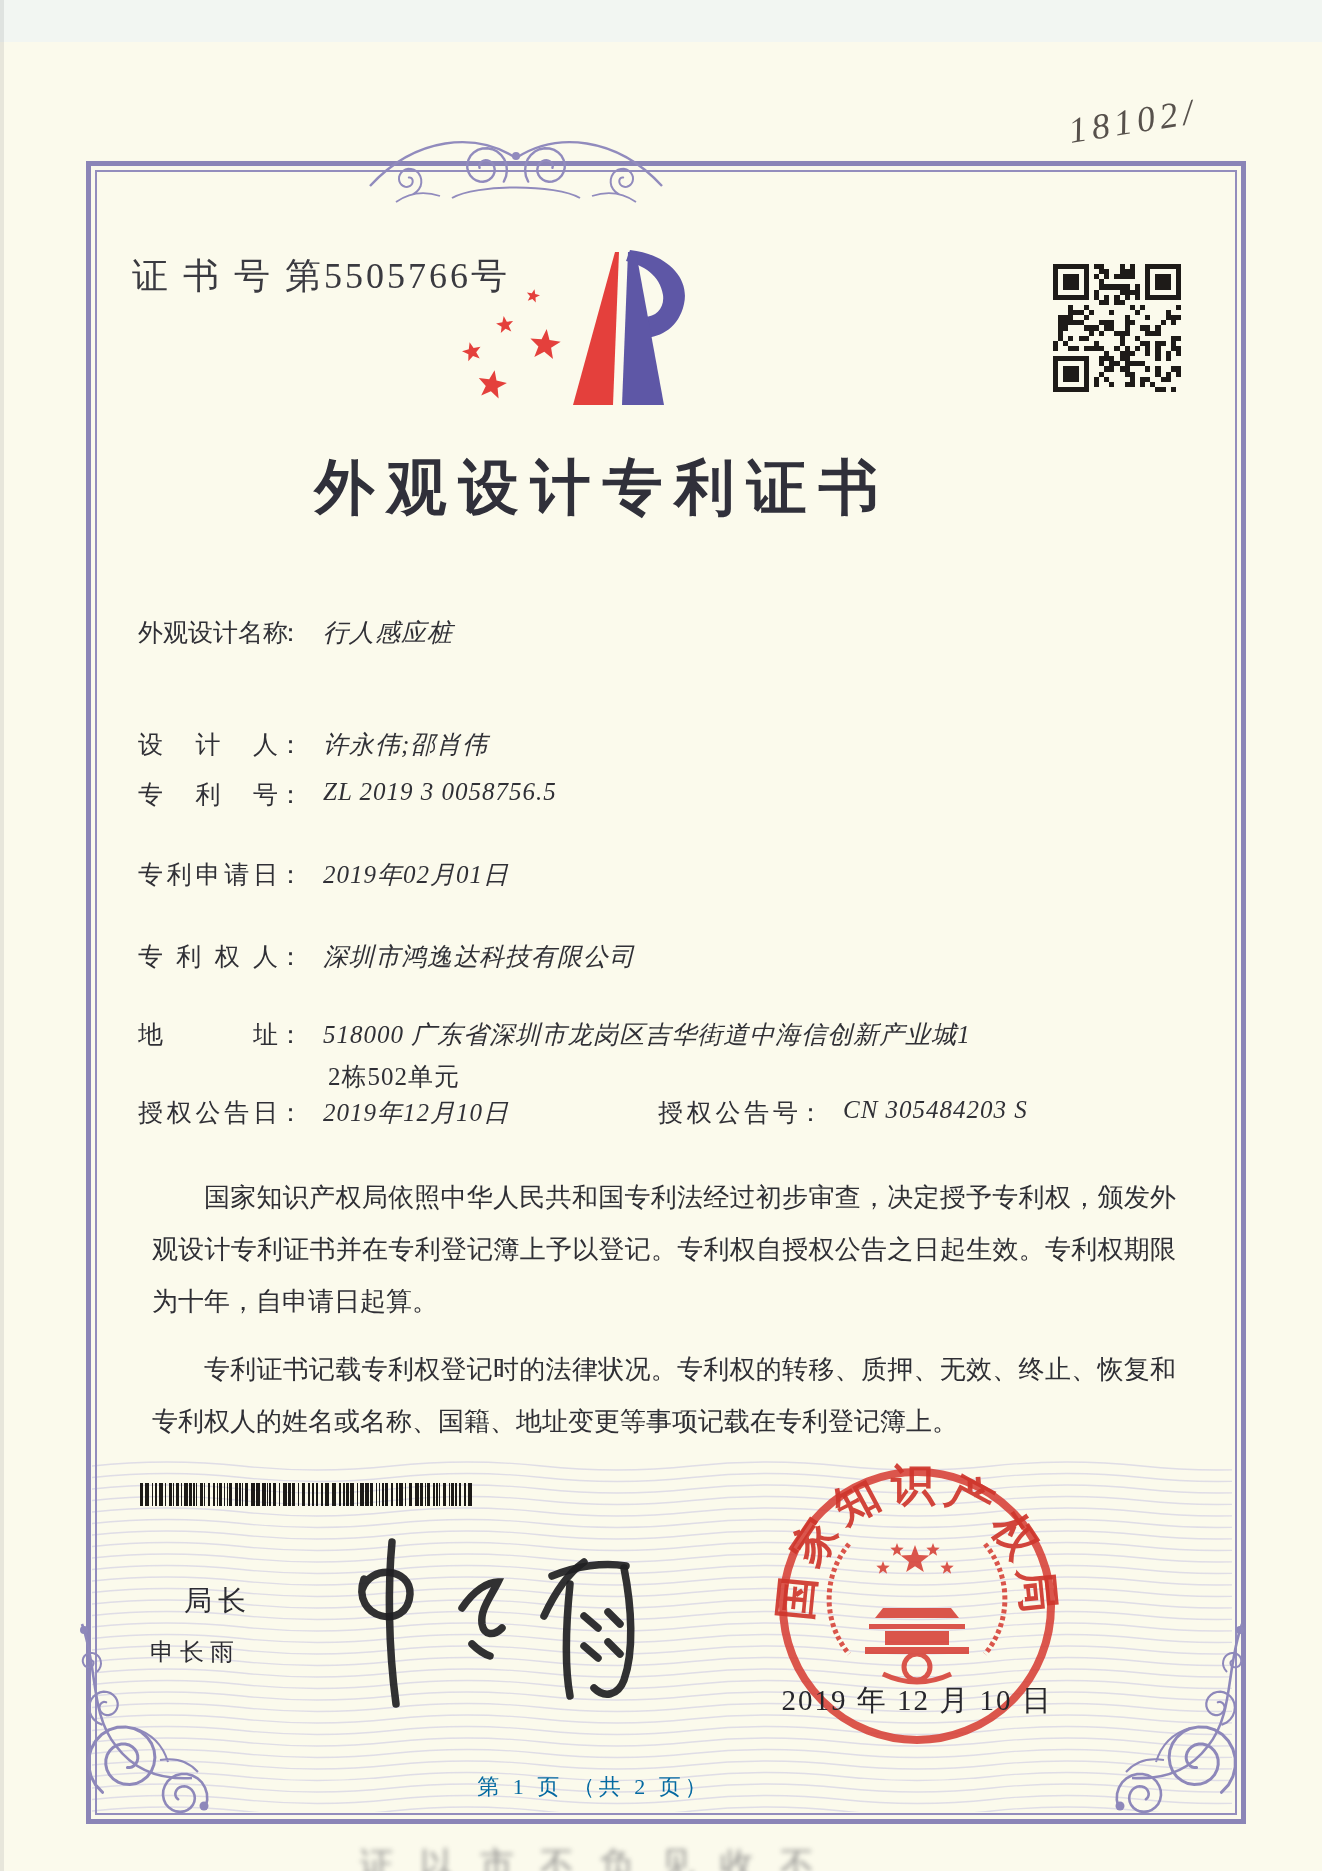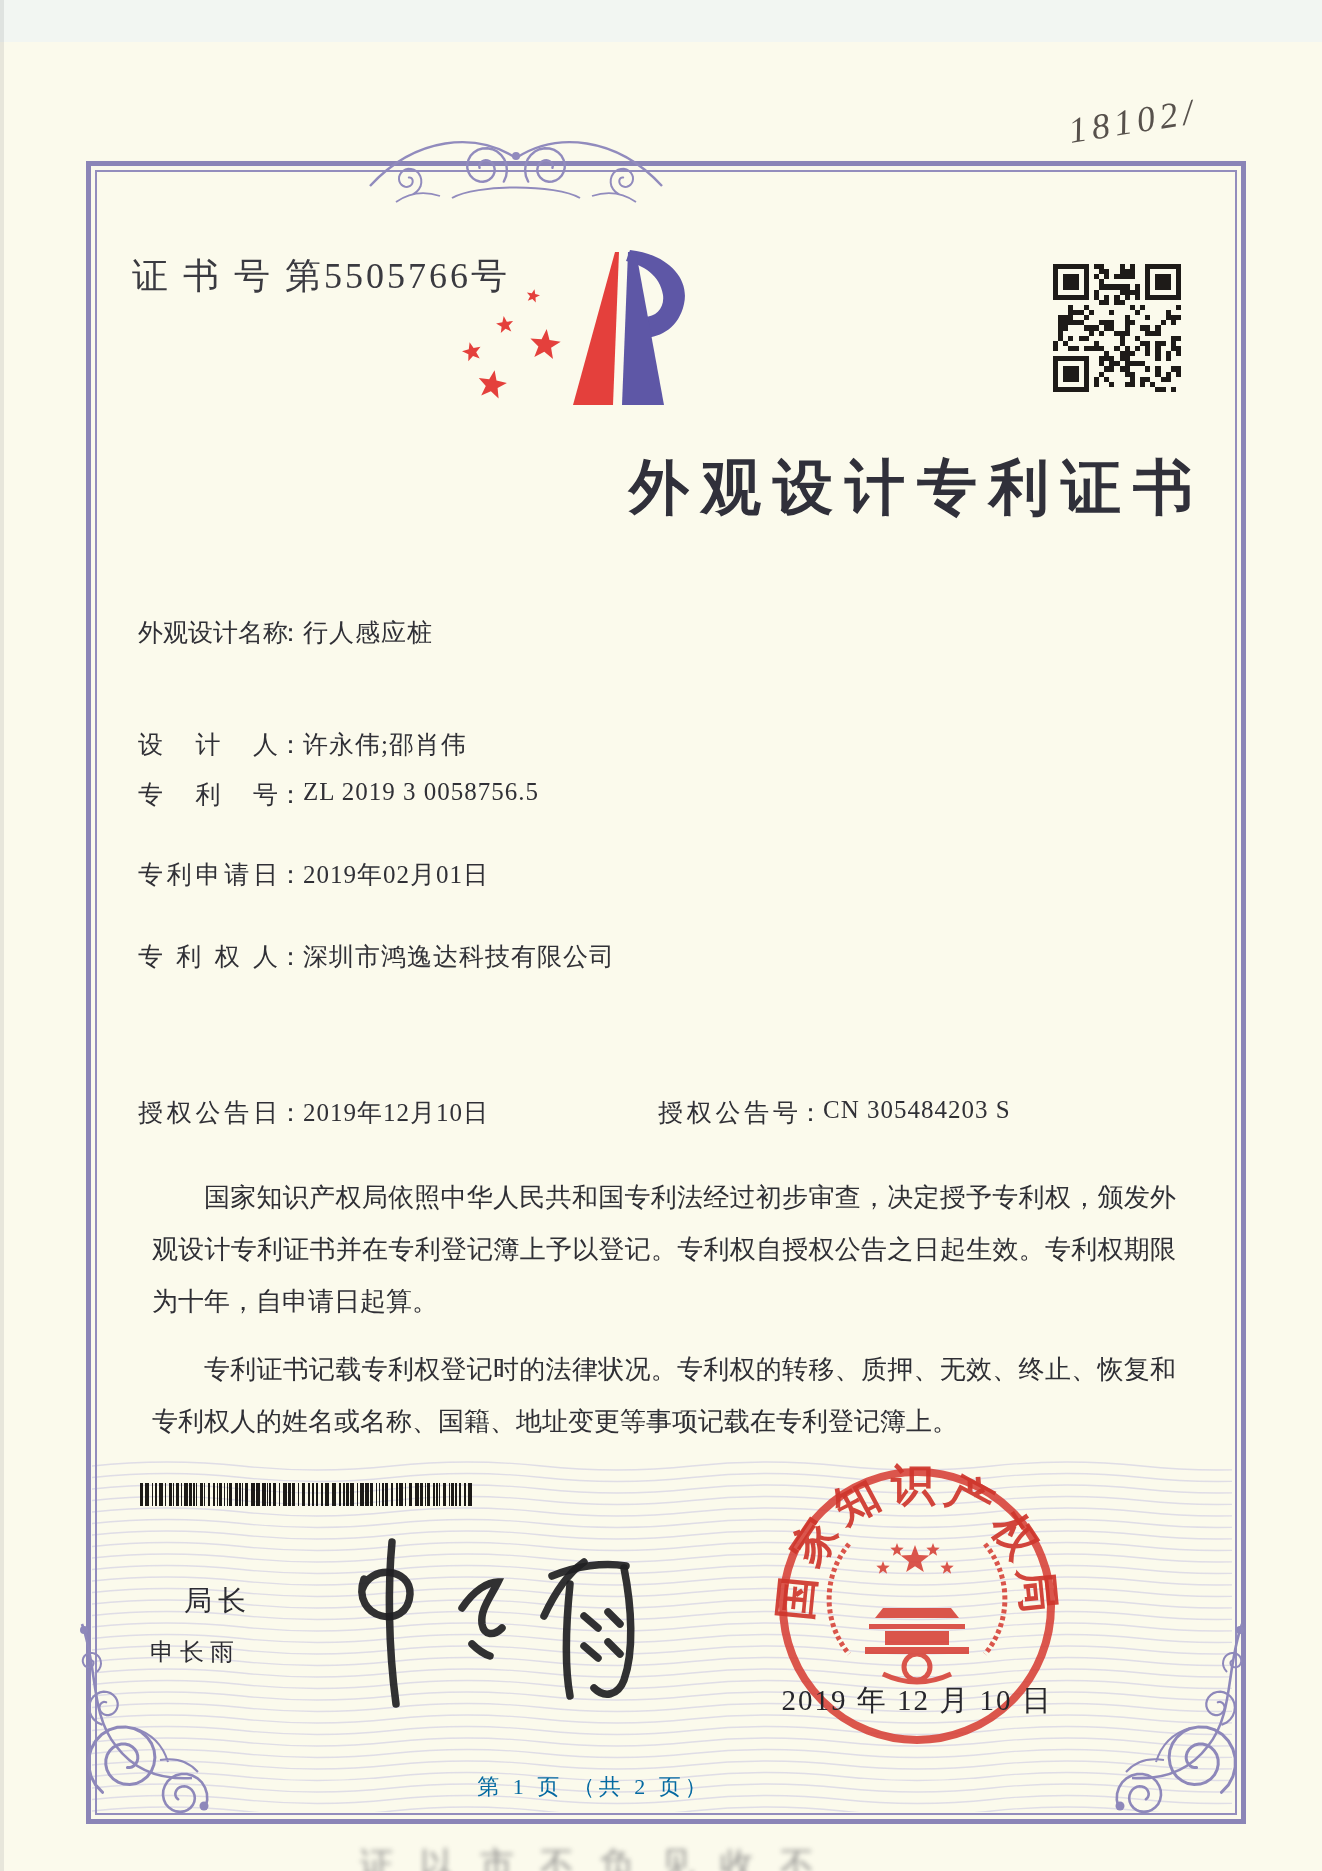--- a/index.html
+++ b/index.html
@@ -8,27 +8,27 @@
         background:#f2f6f2;font-family:"Liberation Serif","DejaVu Serif",serif;color:#2f2f35;}
   .paper{position:absolute;left:0;top:42px;width:1322px;height:1829px;background:#fbfaec;}
   .scan-edge{position:absolute;left:0;top:0;width:4px;height:1871px;background:rgba(90,90,100,.12);}
   .frame-outer{position:absolute;left:86px;top:161px;width:1150px;height:1653px;
                border:5px solid #8b85b7;}
   .frame-inner{position:absolute;inset:4px;border:2px solid #938dbd;}
   .abs{position:absolute;}
   .handwritten{left:1068px;top:100px;font-size:36px;font-style:italic;color:#57514c;
                letter-spacing:5px;transform:rotate(-9deg);}
   .certno{left:132px;top:252px;font-size:36px;letter-spacing:3px;color:#3a3a40;}
-  .title{left:0;top:448px;width:1205px;text-align:right;font-size:60px;font-weight:bold;
+  .title{left:0;top:448px;width:1205px;text-align:center;font-size:60px;font-weight:bold;
          letter-spacing:12px;color:#30303a;}
   .frow{position:absolute;left:138px;font-size:25px;color:#303036;white-space:nowrap;}
   .flabel{display:inline-block;width:140px;text-align:justify;text-align-last:justify;
           vertical-align:top;}
   .colon{display:inline-block;vertical-align:top;}
-  .fvalue{display:inline-block;margin-left:0;vertical-align:top;letter-spacing:1px;}
+  .fvalue{display:inline-block;margin-left:20px;vertical-align:top;letter-spacing:1px;font-style:italic;}
   .addr2{margin-left:190px;margin-top:9px;font-size:25px;letter-spacing:1px;}
   .grant-no{position:absolute;left:520px;top:0;white-space:nowrap;}
   .bodytext{left:136px;top:1156px;width:1056px;font-size:26px;line-height:52px;
             text-align:justify;color:#2f2f35;}
   .bodytext p{margin:16px;text-indent:2em;}
   .barcode-box{left:140px;top:1483px;width:336px;height:23px;}
   .sig-title{left:184px;top:1582px;font-size:28px;letter-spacing:6px;color:#2c2c32;}
   .sig-name{left:150px;top:1636px;font-size:24px;letter-spacing:6px;color:#2c2c32;}
   .footer{left:88px;top:1772px;width:1012px;text-align:center;font-size:22px;
           letter-spacing:4px;color:#0369a1;}
@@ -324,20 +324,24 @@
   </div>
   <div class="frow" style="top:778px;">
     <span class="flabel">专利号</span><span class="colon">：</span><span class="fvalue">ZL 2019 3 0058756.5</span>
   </div>
   <div class="frow" style="top:858px;">
     <span class="flabel">专利申请日</span><span class="colon">：</span><span class="fvalue">2019年02月01日</span>
   </div>
   <div class="frow" style="top:940px;">
     <span class="flabel">专利权人</span><span class="colon">：</span><span class="fvalue">深圳市鸿逸达科技有限公司</span>
   </div>
+  <div class="frow" style="top:1018px;">
+    <span class="flabel">地址</span><span class="colon">：</span><span class="fvalue">518000 广东省深圳市龙岗区吉华街道中海信创新产业城1</span>
+    <div class="addr2">2栋502单元</div>
+  </div>
   <div class="frow" style="top:1096px;width:1060px;">
     <span>
       <span class="flabel">授权公告日</span><span class="colon">：</span><span class="fvalue">2019年12月10日</span>
     </span>
     <span class="grant-no">
       <span class="flabel">授权公告号</span><span class="colon">：</span><span class="fvalue">CN 305484203 S</span>
     </span>
   </div>
 
   <div class="abs bodytext">

